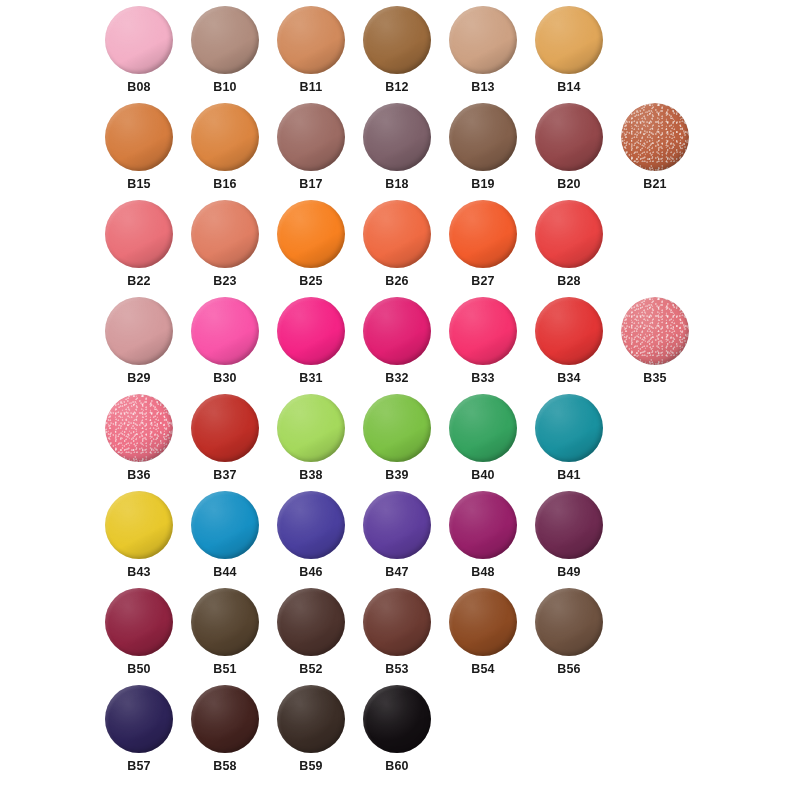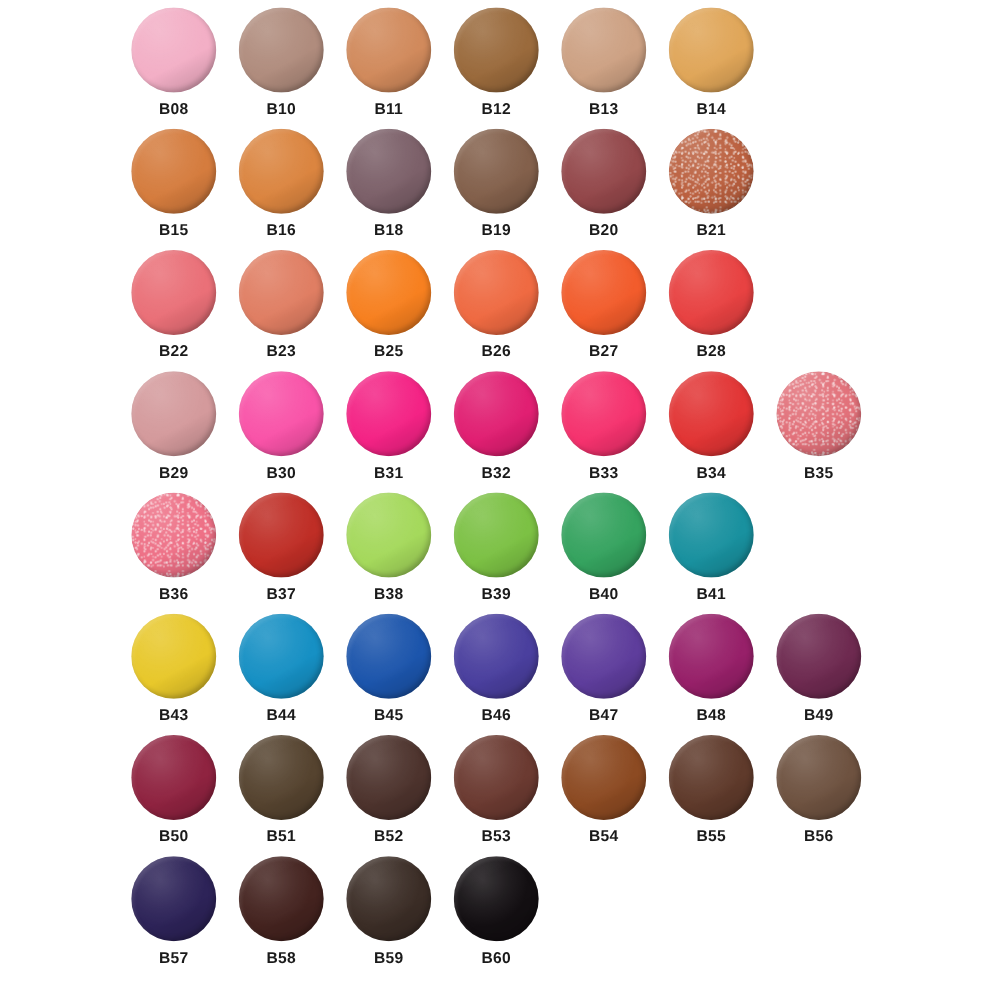--- a/index.html
+++ b/index.html
@@ -132,20 +132,24 @@
     <div class="swatch-row">
       <div class="swatch-cell">
         <div class="pan" style="background-color: rgb(213, 124, 62);"></div>
         <div class="pan-label">B15</div>
       </div>
       <div class="swatch-cell">
         <div class="pan" style="background-color: rgb(219, 133, 64);"></div>
         <div class="pan-label">B16</div>
       </div>
       <div class="swatch-cell">
+        <div class="pan" style="background-color: rgb(156, 107, 99);"></div>
+        <div class="pan-label">B17</div>
+      </div>
+      <div class="swatch-cell">
         <div class="pan" style="background-color: rgb(124, 96, 105);"></div>
         <div class="pan-label">B18</div>
       </div>
       <div class="swatch-cell">
         <div class="pan" style="background-color: rgb(131, 96, 75);"></div>
         <div class="pan-label">B19</div>
       </div>
       <div class="swatch-cell">
         <div class="pan" style="background-color: rgb(147, 71, 74);"></div>
         <div class="pan-label">B20</div>
@@ -240,24 +244,20 @@
     <div class="swatch-row">
       <div class="swatch-cell">
         <div class="pan" style="background-color: rgb(232, 200, 43);"></div>
         <div class="pan-label">B43</div>
       </div>
       <div class="swatch-cell">
         <div class="pan" style="background-color: rgb(22, 144, 196);"></div>
         <div class="pan-label">B44</div>
       </div>
       <div class="swatch-cell">
-        <div class="pan" style="background-color: rgb(28, 85, 172);"></div>
-        <div class="pan-label">B45</div>
-      </div>
-      <div class="swatch-cell">
         <div class="pan" style="background-color: rgb(74, 63, 158);"></div>
         <div class="pan-label">B46</div>
       </div>
       <div class="swatch-cell">
         <div class="pan" style="background-color: rgb(94, 61, 156);"></div>
         <div class="pan-label">B47</div>
       </div>
       <div class="swatch-cell">
         <div class="pan" style="background-color: rgb(151, 32, 105);"></div>
         <div class="pan-label">B48</div>
@@ -280,24 +280,20 @@
         <div class="pan" style="background-color: rgb(77, 51, 45);"></div>
         <div class="pan-label">B52</div>
       </div>
       <div class="swatch-cell">
         <div class="pan" style="background-color: rgb(107, 58, 49);"></div>
         <div class="pan-label">B53</div>
       </div>
       <div class="swatch-cell">
         <div class="pan" style="background-color: rgb(140, 74, 34);"></div>
         <div class="pan-label">B54</div>
-      </div>
-      <div class="swatch-cell">
-        <div class="pan" style="background-color: rgb(95, 58, 43);"></div>
-        <div class="pan-label">B55</div>
       </div>
       <div class="swatch-cell">
         <div class="pan" style="background-color: rgb(110, 82, 64);"></div>
         <div class="pan-label">B56</div>
       </div>
     </div>
     <div class="swatch-row">
       <div class="swatch-cell">
         <div class="pan" style="background-color: rgb(45, 35, 88);"></div>
         <div class="pan-label">B57</div>

